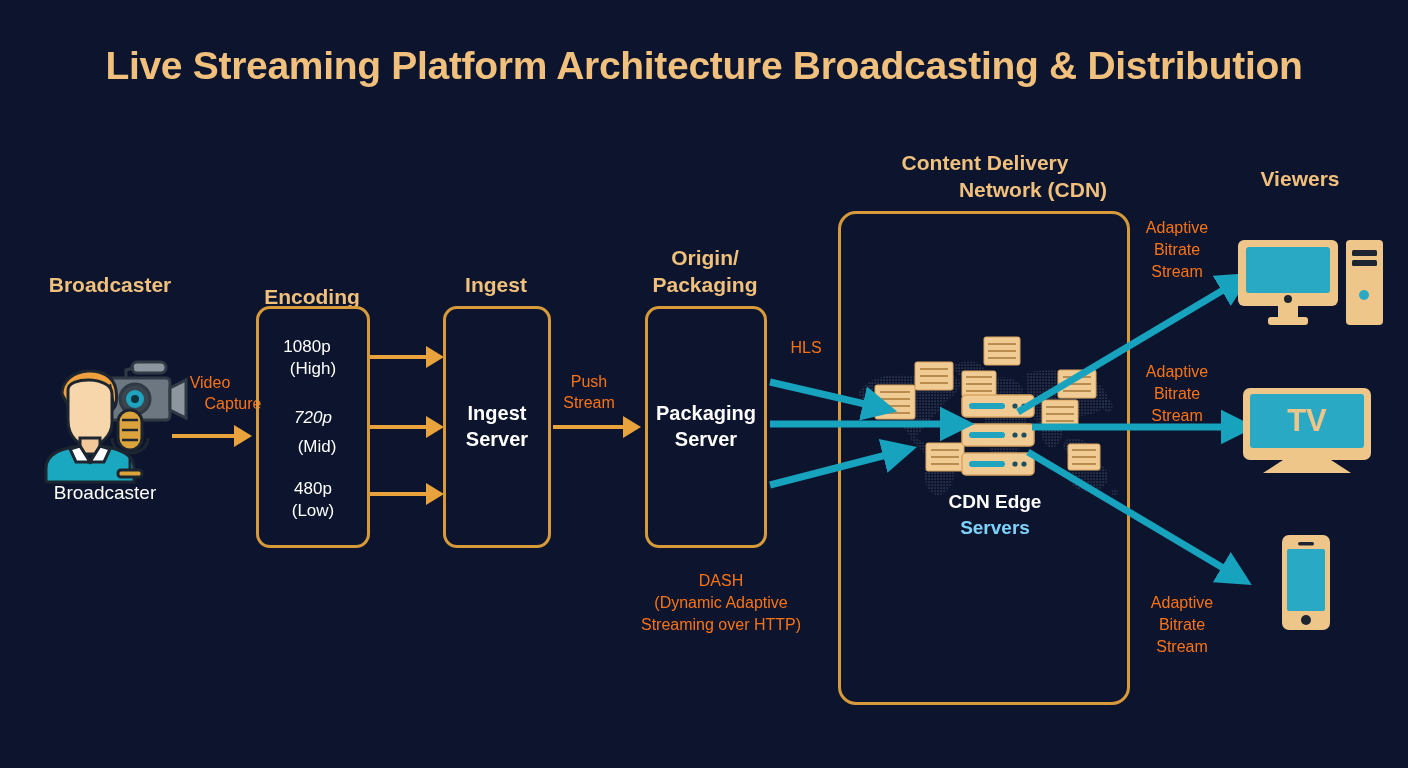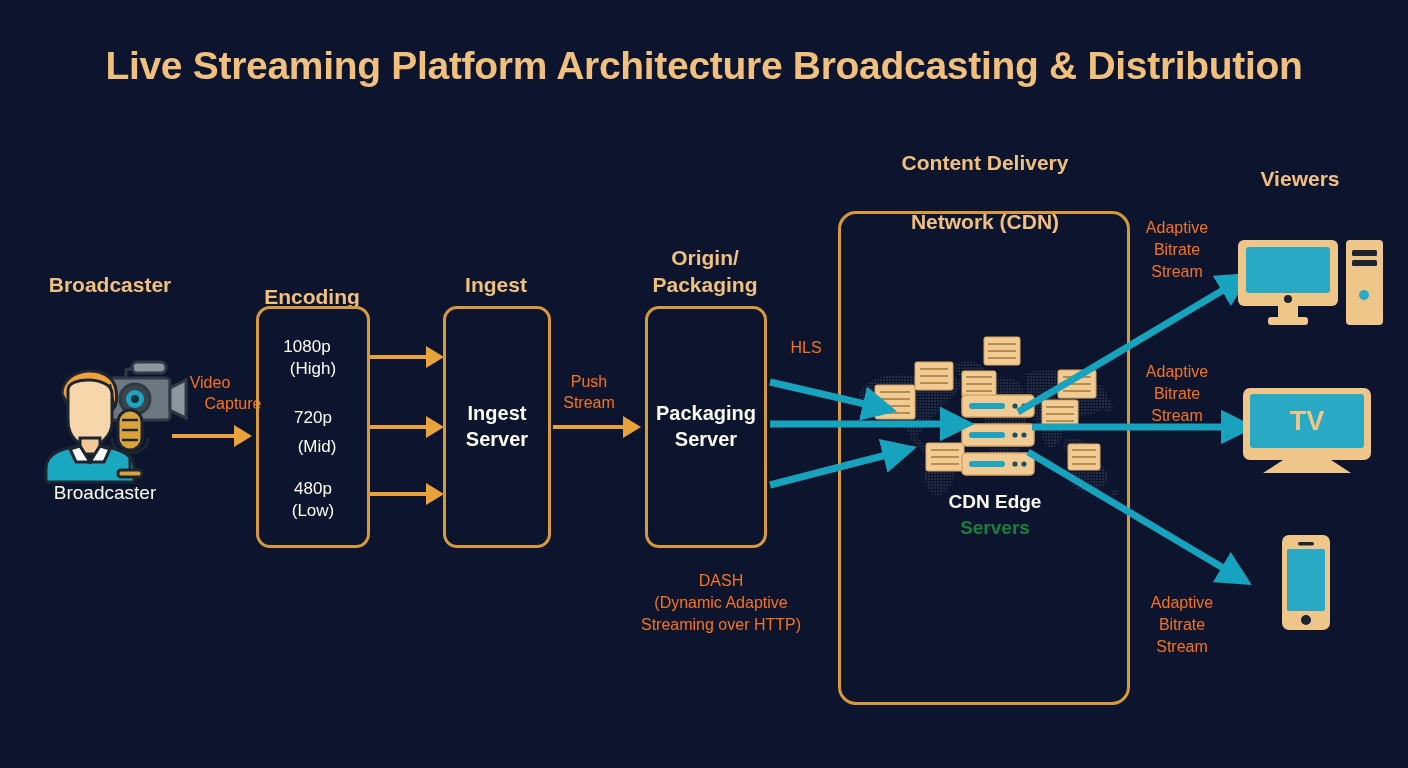--- a/index.html
+++ b/index.html
@@ -103,21 +103,21 @@
     <div class="abs oarrow-head" style="left:62px;top:0;"></div>
   </div>
 
   <div class="abs sec-label" style="left:222px;top:284px;width:180px;">Encoding</div>
 
   <div class="abs stagebox" style="left:256px;top:306px;width:114px;height:242px;"></div>
 
   <div class="abs encline" style="left:256px;top:336px;width:102px;">1080p</div>
   <div class="abs encline" style="left:256px;top:358px;width:114px;">(High)</div>
 
-  <div class="abs encline" style="left:256px;top:407px;width:114px;">720p</div>
+  <div class="abs encline" style="left:256px;top:407px;width:114px;font-style:italic;">720p</div>
   <div class="abs encline" style="left:256px;top:436px;width:122px;">(Mid)</div>
 
   <div class="abs encline" style="left:256px;top:478px;width:114px;">480p</div>
   <div class="abs encline" style="left:256px;top:500px;width:114px;">(Low)</div>
 
   <div class="abs" style="left:370px;top:346px;width:80px;height:22px;">
     <div class="abs oarrow-line" style="left:0;top:9px;width:58px;"></div>
     <div class="abs oarrow-head" style="left:56px;top:0;"></div>
   </div>
   <div class="abs" style="left:370px;top:416px;width:80px;height:22px;">
@@ -152,21 +152,21 @@
   <div class="abs boxtext" style="left:640px;top:400px;width:132px;">Packaging</div>
   <div class="abs boxtext" style="left:640px;top:426px;width:132px;">Server</div>
 
   <div class="abs ann" style="left:772px;top:337px;width:68px;">HLS</div>
 
   <div class="abs ann" style="left:610px;top:570px;width:222px;">DASH</div>
   <div class="abs ann" style="left:610px;top:592px;width:222px;">(Dynamic Adaptive</div>
   <div class="abs sec-label" style="left:880px;top:150px;width:210px;">Content Delivery</div>
 
   <div class="abs ann" style="left:610px;top:614px;width:222px;">Streaming over HTTP)</div>
-  <div class="abs sec-label" style="left:880px;top:177px;width:210px;margin-top:32px;">Network (CDN)</div>
+  <div class="abs sec-label" style="left:928px;top:177px;width:210px;">Network (CDN)</div>
 
   <div class="abs stagebox" style="left:838px;top:211px;width:292px;height:494px;border-radius:18px;"></div>
 
   <div class="abs" style="left:850px;top:355px;width:270px;height:140px;">
     <svg width="270" height="140" viewBox="0 0 270 140">
       <defs>
         <pattern id="dots" x="0" y="0" width="3" height="3" patternUnits="userSpaceOnUse">
           <circle cx="1.1" cy="1.1" r="0.95" fill="#2e3a52"></circle>
         </pattern>
       </defs>
@@ -287,21 +287,21 @@
       <g transform="translate(0,58)">
         <rect x="0" y="0" width="72" height="22" rx="4" fill="#f0cb94" stroke="#d9a55f" stroke-width="1.5"></rect>
         <rect x="7" y="8" width="36" height="6" rx="3" fill="#1fa3bf"></rect>
         <circle cx="53" cy="11" r="2.6" fill="#1d4e5d"></circle>
         <circle cx="62" cy="11" r="2.6" fill="#1d4e5d"></circle>
       </g>
     </svg>
   </div>
 
   <div class="abs" style="left:905px;top:491px;width:180px;color:#fff;font-size:19px;font-weight:bold;text-align:center;">CDN Edge</div>
-  <div class="abs" style="left:905px;top:517px;width:180px;color:#15803d;font-size:19px;font-weight:bold;text-align:center;">Servers</div>
+  <div class="abs" style="left:905px;top:517px;width:180px;color:#7dd3fc;font-size:19px;font-weight:bold;text-align:center;">Servers</div>
 
   <div class="abs" style="left:0;top:0;width:1408px;height:768px;pointer-events:none;">
     <svg width="1408" height="768" viewBox="0 0 1408 768">
       <defs>
         <marker id="tealhead" markerWidth="5" markerHeight="5" refX="2.2" refY="2.5" orient="auto" markerUnits="strokeWidth">
           <path d="M0,0 L5,2.5 L0,5 Z" fill="#17a2bd"></path>
         </marker>
       </defs>
 
       <line x1="770" y1="382" x2="878" y2="407" stroke="#17a2bd" stroke-width="7" marker-end="url(#tealhead)"></line>
@@ -347,21 +347,21 @@
   <div class="abs" style="left:1243px;top:388px;">
     <svg width="128" height="85" viewBox="0 0 128 85">
       <rect x="0" y="0" width="128" height="72" rx="7" fill="#efc68a"></rect>
       <rect x="7" y="6" width="114" height="54" rx="3" fill="#29a9c4"></rect>
       <path d="M40 72 L88 72 L108 85 L20 85 Z" fill="#efc68a"></path>
       <rect x="58" y="66" width="12" height="8" fill="#efc68a"></rect>
 
     </svg>
   </div>
   <div class="abs" style="left:1243px;top:388px;width:128px;height:66px;line-height:66px;text-align:center;
-              font-size:27px;font-weight:bold;color:#efc68a;">TV</div>
+              font-size:31px;font-weight:bold;color:#efc68a;">TV</div>
 
   <div class="abs ann" style="left:1140px;top:592px;width:84px;">Adaptive</div>
   <div class="abs ann" style="left:1140px;top:614px;width:84px;">Bitrate</div>
   <div class="abs ann" style="left:1140px;top:636px;width:84px;">Stream</div>
 
   <div class="abs" style="left:1282px;top:535px;">
     <svg width="48" height="95" viewBox="0 0 48 95">
       <rect x="0" y="0" width="48" height="95" rx="7" fill="#efc68a"></rect>
       <rect x="5" y="14" width="38" height="62" rx="2" fill="#29a9c4"></rect>
       <rect x="16" y="7" width="16" height="3.5" rx="1.7" fill="#1d2630"></rect>

